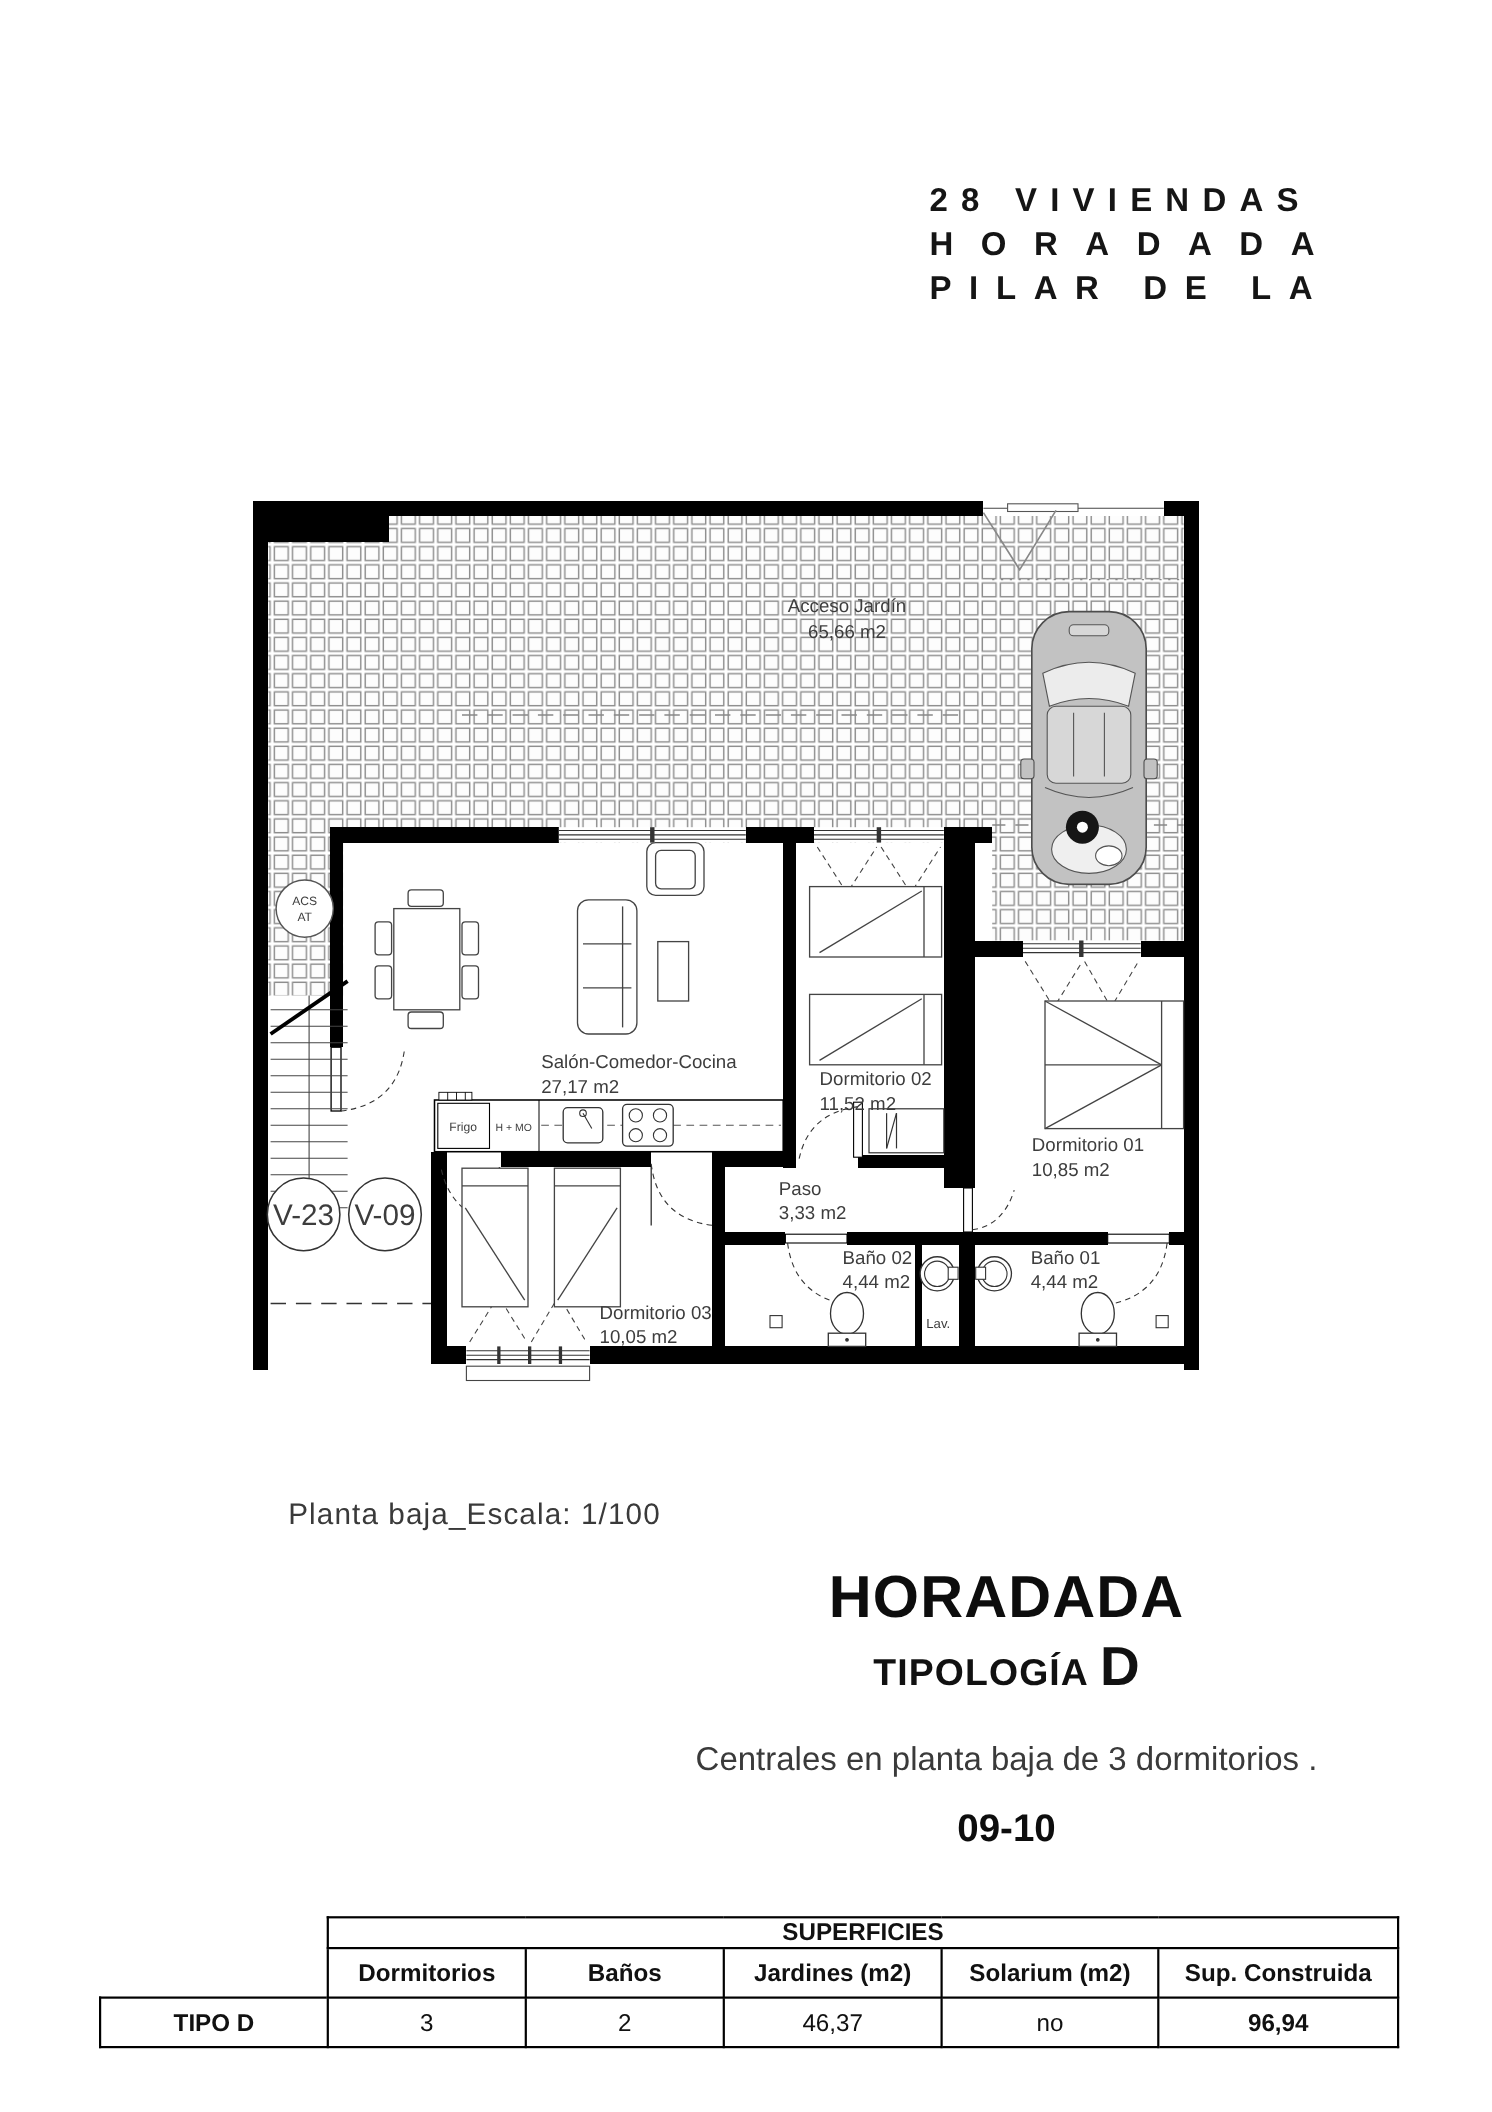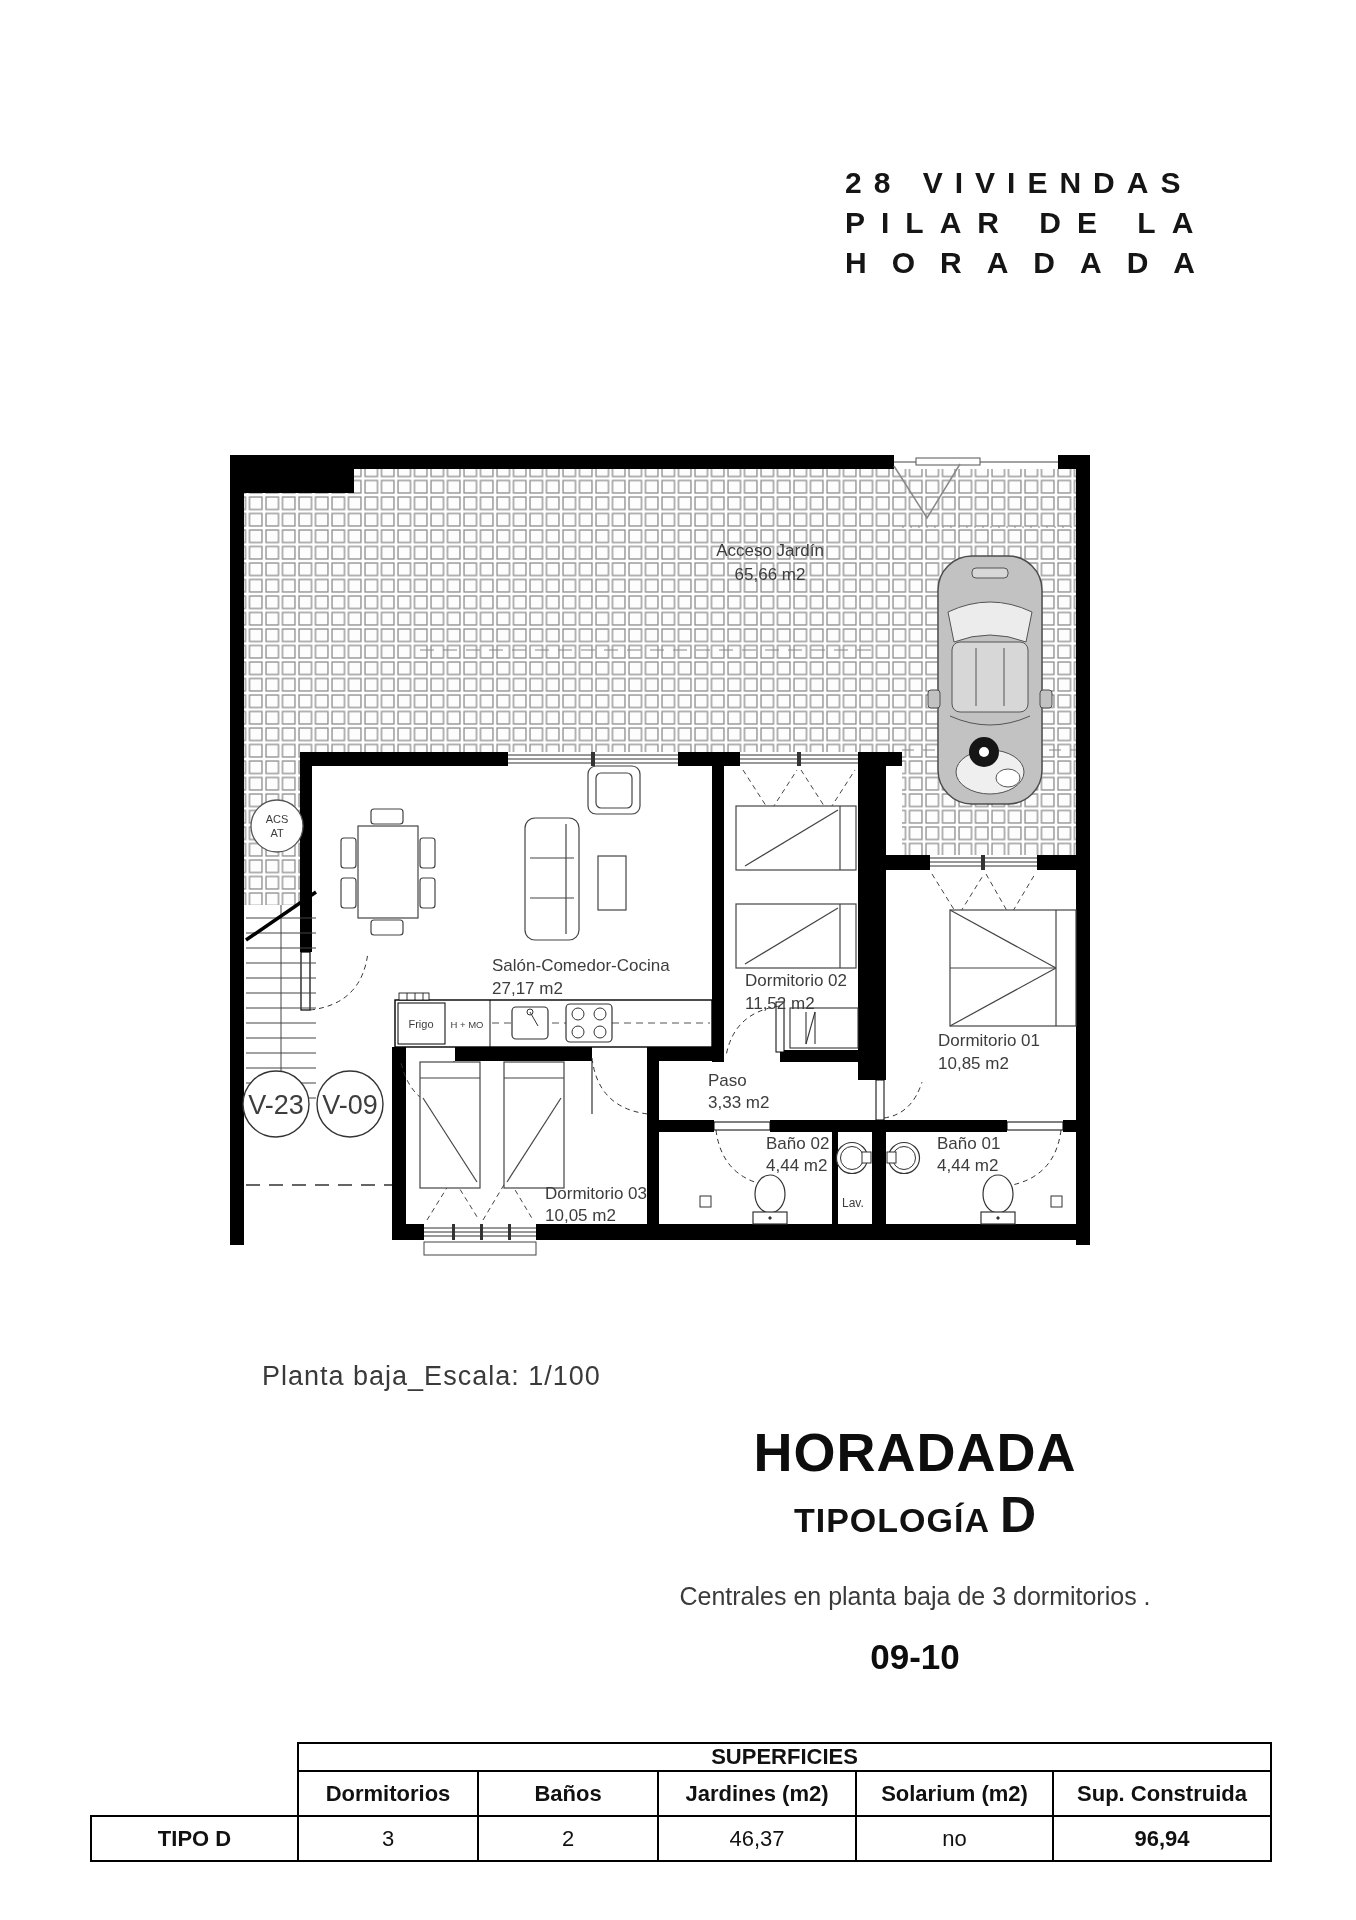--- a/index.html
+++ b/index.html
@@ -16,39 +16,39 @@
   
   .plan-wrap{position:absolute;left:228px;top:440px;width:866px;height:836px;}
   
   .caption{position:absolute;left:262px;top:1361px;font-size:27px;color:#3a3a3a;letter-spacing:1px;}
   
   .typ{position:absolute;left:620px;top:1424px;width:590px;text-align:center;}
   .typ-title{font-size:54px;font-weight:bold;color:#0d0d0d;line-height:56px;letter-spacing:1px;}
   .typ-sub{margin-top:10px;line-height:50px;}
   .typ-sub .pre{font-size:34px;font-weight:bold;letter-spacing:1px;}
   .typ-sub .letter{font-size:50px;font-weight:bold;margin-left:10px;}
-  .typ-desc{margin-top:30px;font-size:25px;color:#3a3a3a;}
+  .typ-desc{margin-top:30px;font-size:30px;color:#3a3a3a;}
   .typ-units{margin-top:26px;font-size:35px;font-weight:bold;color:#0d0d0d;}
   
   .sup-table{position:absolute;left:90px;top:1742px;width:1180px;border-collapse:collapse;table-layout:fixed;}
   .sup-table td,.sup-table th{border:2px solid #000;font-size:22px;text-align:center;vertical-align:middle;padding:0;}
   .sup-table .blank{border:none;}
   .sup-table .hrow{height:18px;font-weight:bold;}
   .sup-table .crow{height:45px;font-weight:bold;}
   .sup-table .vrow{height:45px;}
   .sup-table .bold{font-weight:bold;}
   svg text{font-family:"Liberation Sans",sans-serif;fill:#3d3d3d;}
 </style>
 </head>
 <body>
 
 <div class="title-block">
   <div class="title-line ls1">28 VIVIENDAS</div>
+  <div class="title-line ls3">HORADADA</div>
   <div class="title-line ls2">PILAR DE LA</div>
-  <div class="title-line ls3">HORADADA</div>
 </div>
 
 <div class="plan-wrap">
 <svg width="866" height="836" viewBox="228 440 866 836" xmlns="http://www.w3.org/2000/svg">
   <defs>
     <pattern id="tiles" width="16.5" height="16.5" patternUnits="userSpaceOnUse">
       <rect width="16.5" height="16.5" fill="#ffffff"></rect>
       <rect x="2" y="2" width="12.5" height="12.5" fill="#fdfdfd" stroke="#8d8d8d" stroke-width="1.3"></rect>
     </pattern>
   </defs>

